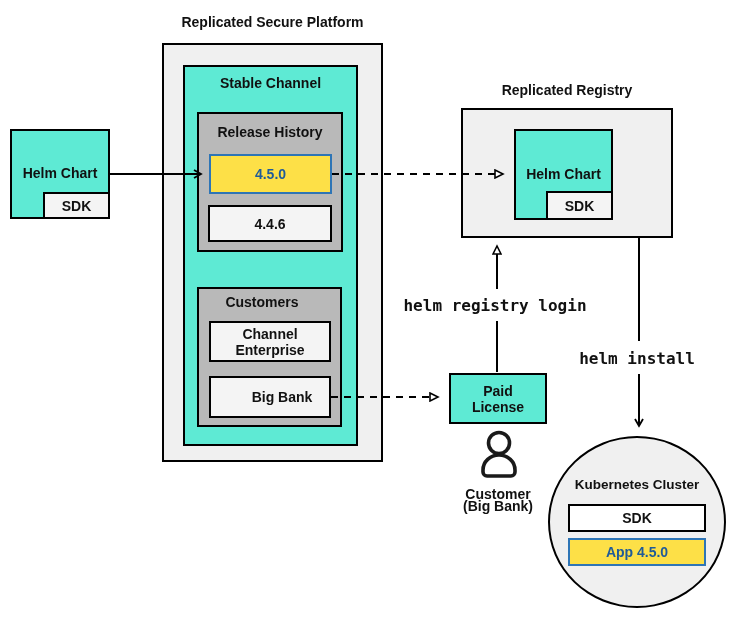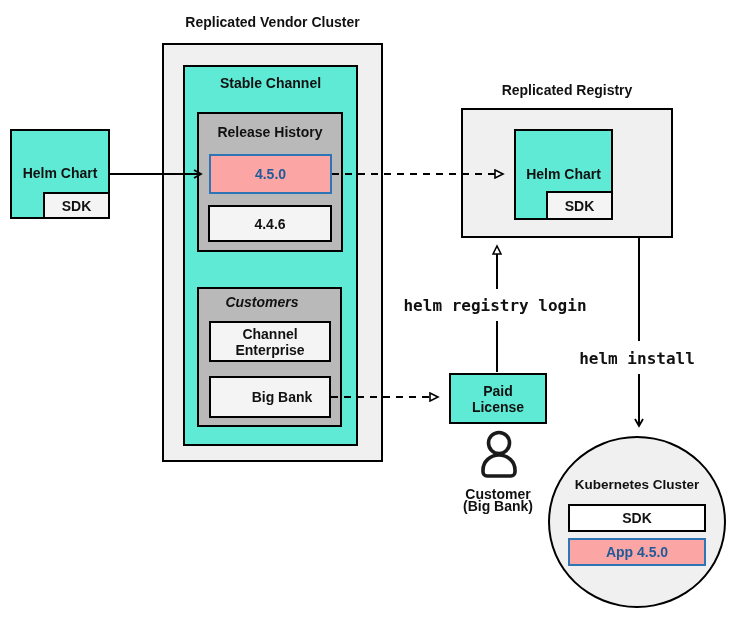--- a/index.html
+++ b/index.html
@@ -14,21 +14,21 @@
   .box{
     position:absolute;
     box-sizing:border-box;
     border:2px solid #000;
   }
   .fill-lightest{background:#f0f0f0;}
   .fill-light{background:#f4f4f4;}
   .fill-mid{background:#5eead4;}
   .fill-dark{background:#b9b9b9;}
   .fill-white{background:#ffffff;}
-  .fill-blue{background:#fca5a5;border-color:#2e75b6;}
+  .fill-blue{background:#fde047;border-color:#2e75b6;}
   .lbl{
     position:absolute;
     font-weight:bold;
     font-size:14px;
     line-height:16px;
     text-align:center;
     white-space:nowrap;
   }
   .center-flex{
     display:flex;align-items:center;justify-content:center;
@@ -46,38 +46,38 @@
   svg.overlay{
     position:absolute;left:0;top:0;
     pointer-events:none;
   }
 </style>
 </head>
 <body>
 
 <div id="canvas">
 
-  <div class="lbl" style="left:162px;top:14px;width:221px;">Replicated Vendor Cluster</div>
+  <div class="lbl" style="left:162px;top:14px;width:221px;">Replicated Secure Platform</div>
   <div class="box fill-lightest" style="left:162px;top:43px;width:221px;height:419px;"></div>
 
   <div class="box fill-mid" style="left:183px;top:65px;width:175px;height:381px;"></div>
   <div class="lbl" style="left:183px;top:75px;width:175px;">Stable Channel</div>
 
   <div class="box fill-dark" style="left:197px;top:112px;width:146px;height:140px;"></div>
   <div class="lbl" style="left:197px;top:124px;width:146px;">Release History</div>
 
   <div class="box fill-blue center-flex blue-text" style="left:209px;top:154px;width:123px;height:40px;">
     <span>4.5.0</span>
   </div>
   <div class="box fill-light center-flex" style="left:208px;top:205px;width:124px;height:37px;">
     <span>4.4.6</span>
   </div>
 
   <div class="box fill-dark" style="left:197px;top:287px;width:145px;height:140px;"></div>
-  <div class="lbl" style="left:197px;top:294px;width:130px;font-style:italic;">Customers</div>
+  <div class="lbl" style="left:197px;top:294px;width:130px;">Customers</div>
 
   <div class="box fill-light center-flex" style="left:209px;top:321px;width:122px;height:41px;">
     <span class="wrap" style="width:80px;">Channel Enterprise</span>
   </div>
   <div class="box fill-light center-flex" style="left:209px;top:376px;width:122px;height:42px;padding-left:24px;">
     <span>Big Bank</span>
   </div>
 
   <div class="box fill-mid center-flex" style="left:10px;top:129px;width:100px;height:90px;">
     <span style="margin-bottom:2px;">Helm Chart</span>

